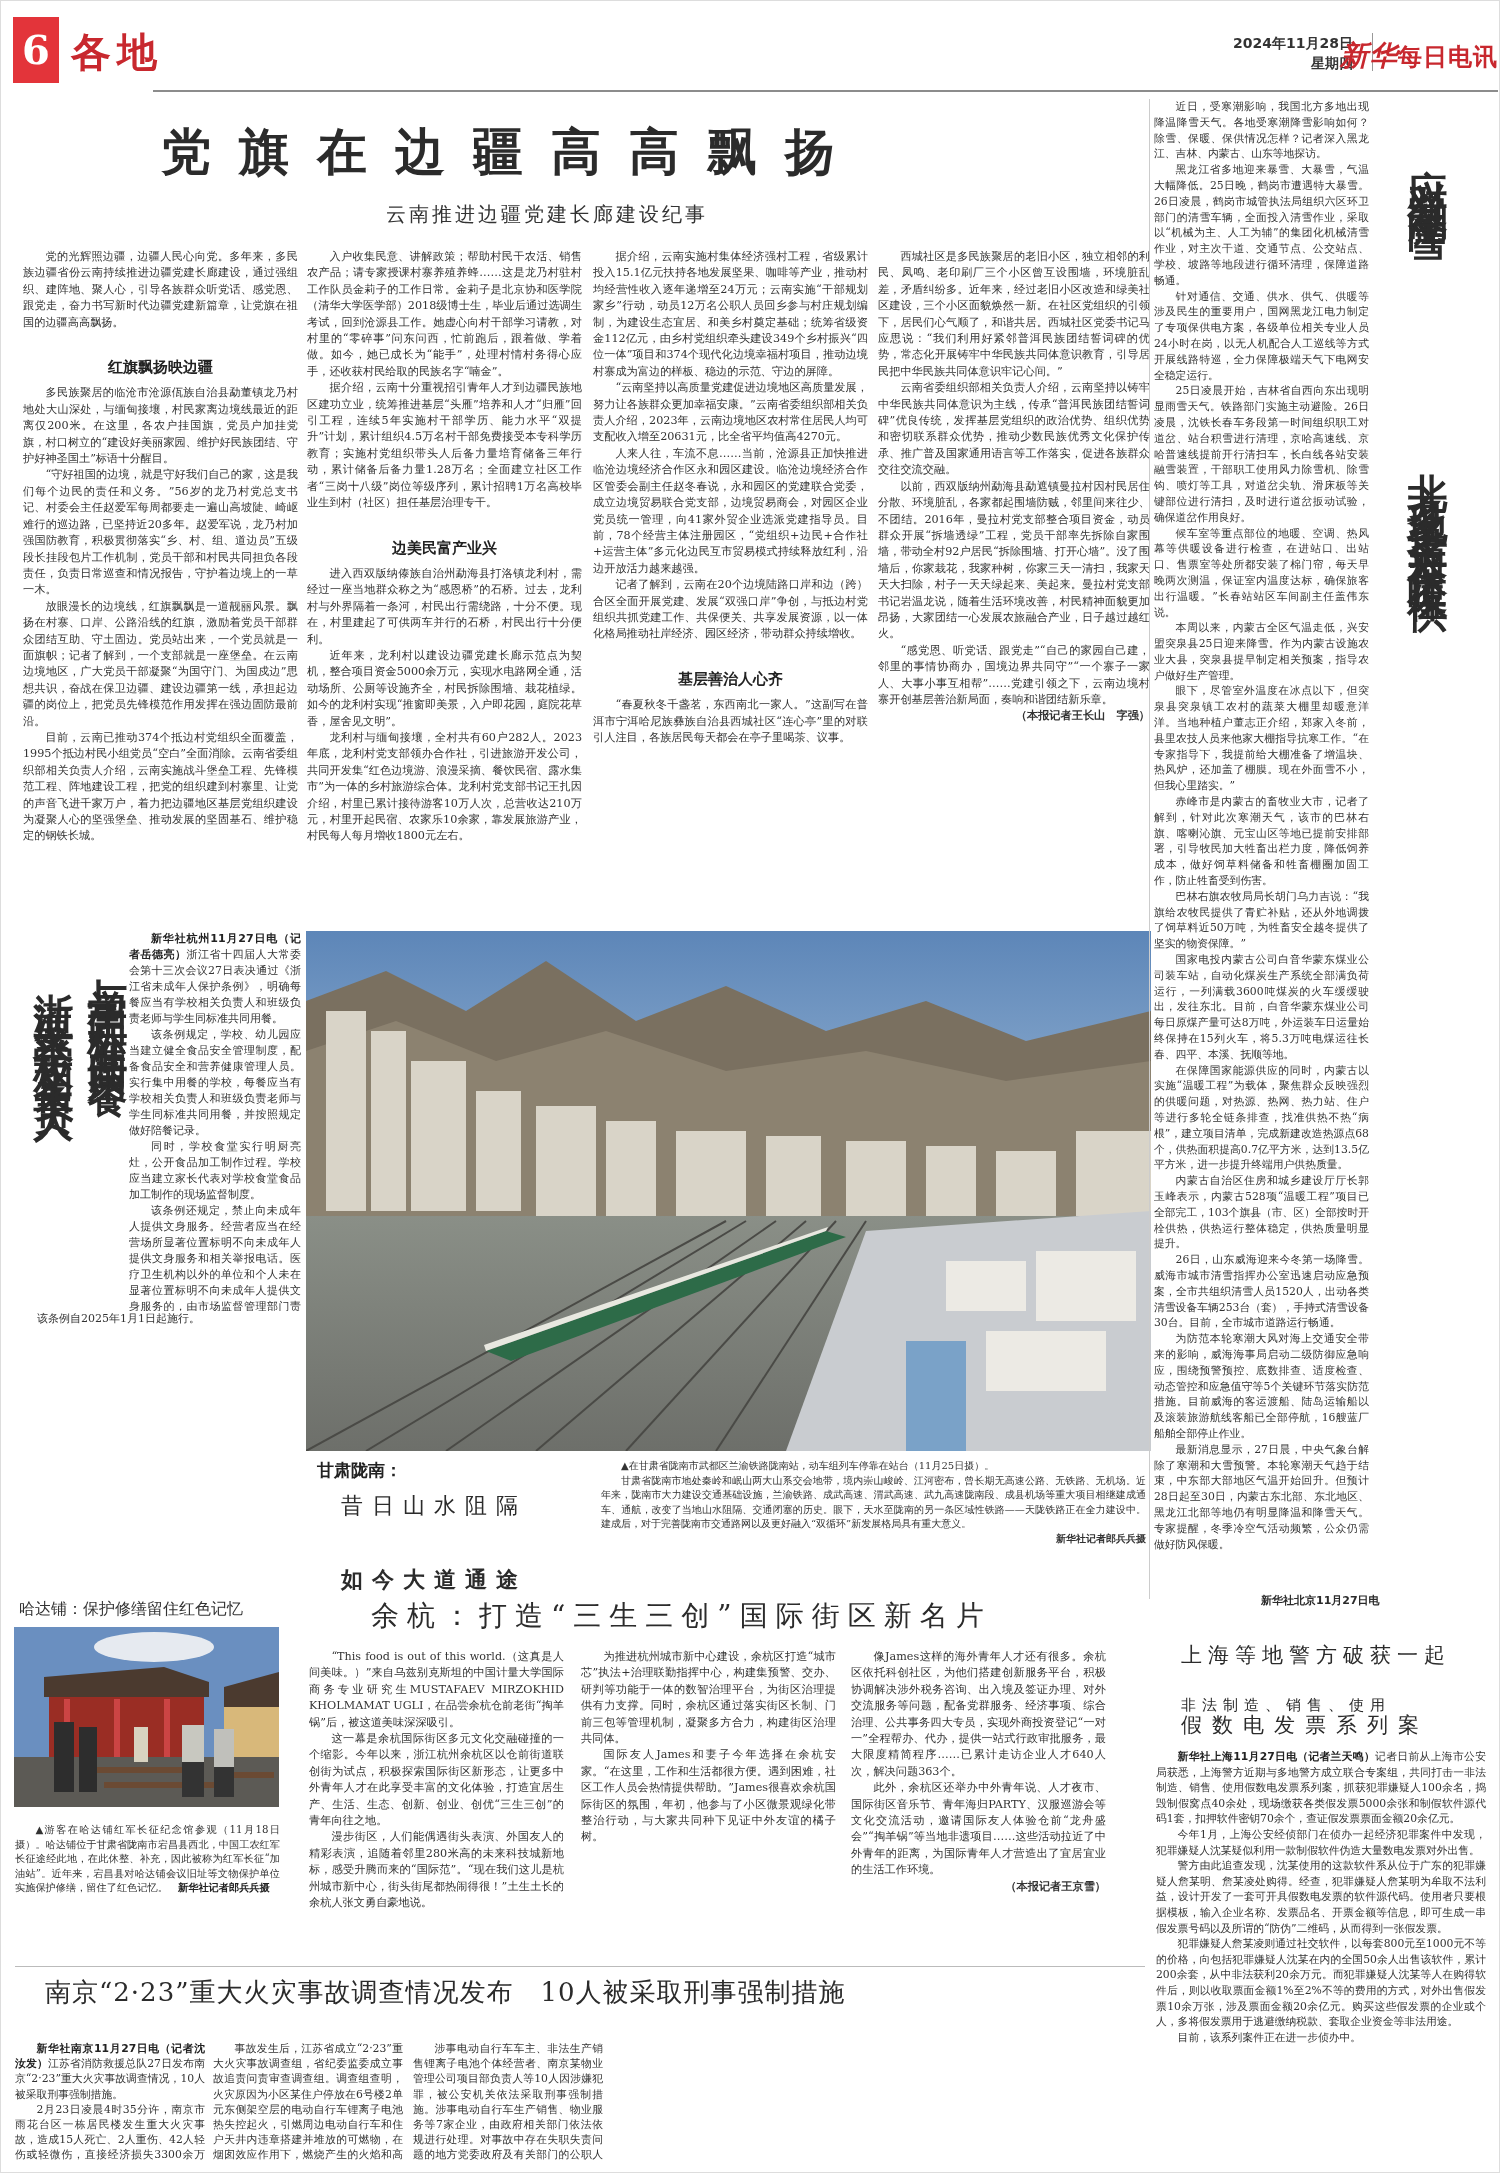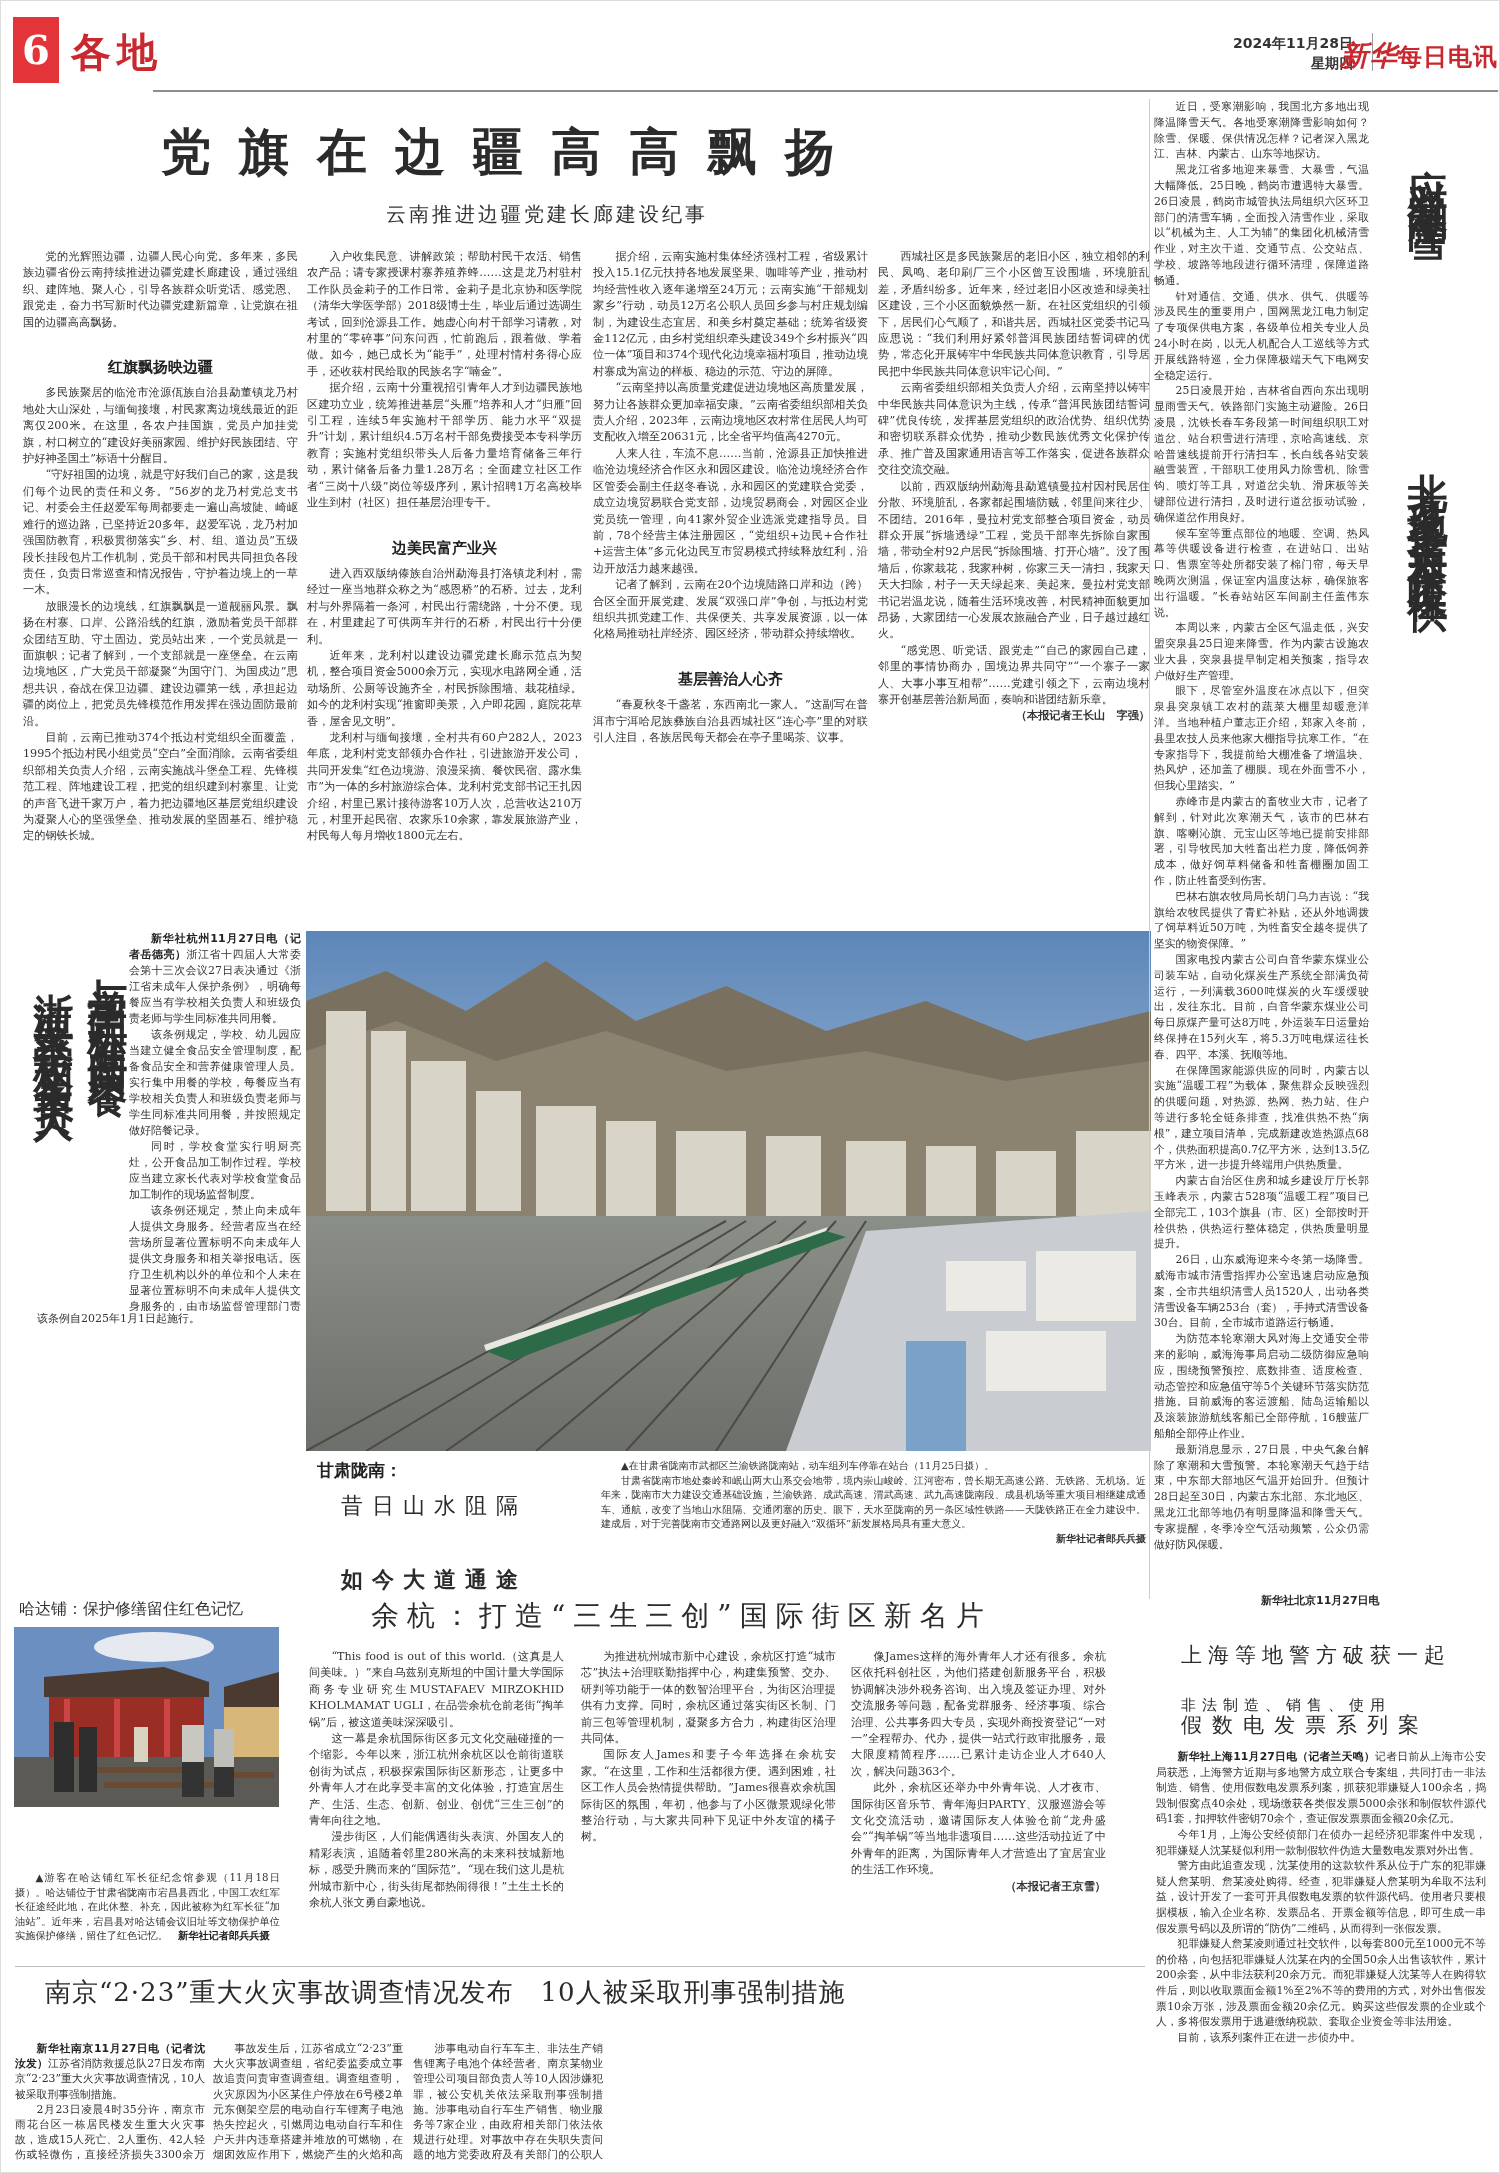--- a/index.html
+++ b/index.html
@@ -206,21 +206,21 @@
           <rect x="40" y="95" width="20" height="70"></rect>
           <rect x="65" y="100" width="18" height="65"></rect>
         </g>
       <rect x="168" y="98" width="22" height="72" fill="#c8c8c0"></rect>
         <rect x="168" y="135" width="22" height="35" fill="#333"></rect>
       <rect x="200" y="102" width="20" height="68" fill="#c0c0bb"></rect>
         <rect x="200" y="140" width="20" height="30" fill="#333"></rect>
       <rect x="120" y="100" width="14" height="35" fill="#d8d2c0"></rect>
     </svg>
   </div>
-  <div class="caption" style="left:14px; top:1822px; width:265px; font-size:10.2px; line-height:14.5px;margin-top:48px;">
+  <div class="caption" style="left:14px; top:1822px; width:265px; font-size:10.2px; line-height:14.5px;">
     <p><span>▲游客在哈达铺红军长征纪念馆参观（11月18日摄）。哈达铺位于甘肃省陇南市宕昌县西北，中国工农红军长征途经此地，在此休整、补充，因此被称为红军长征“加油站”。近年来，宕昌县对哈达铺会议旧址等文物保护单位实施保护修缮，留住了红色记忆。</span>　<span class="byline">新华社记者郎兵兵摄</span></p>
   </div>
 
   <div class="big-title" style="left:370px; top:1596px; font-size:28px; font-weight:normal; letter-spacing:8px;">余杭：打造“三生三创”国际街区新名片</div>
   <div class="col" style="left:308px; top:1648px; width:255px; height:300px; overflow:hidden;">
     <p>“This food is out of this world.（这真是人间美味。）”来自乌兹别克斯坦的中国计量大学国际商务专业研究生MUSTAFAEV MIRZOKHID KHOLMAMAT UGLI，在品尝余杭仓前老街“掏羊锅”后，被这道美味深深吸引。</p>
     <p>这一幕是余杭国际街区多元文化交融碰撞的一个缩影。今年以来，浙江杭州余杭区以仓前街道联创街为试点，积极探索国际街区新形态，让更多中外青年人才在此享受丰富的文化体验，打造宜居生产、生活、生态、创新、创业、创优“三生三创”的青年向往之地。</p>
     <p>漫步街区，人们能偶遇街头表演、外国友人的精彩表演，追随着邻里280米高的未来科技城新地标，感受升腾而来的“国际范”。“现在我们这儿是杭州城市新中心，街头街尾都热闹得很！”土生土长的余杭人张文勇自豪地说。</p>
   </div>
   <div class="col" style="left:580px; top:1648px; width:255px; height:300px; overflow:hidden;">

